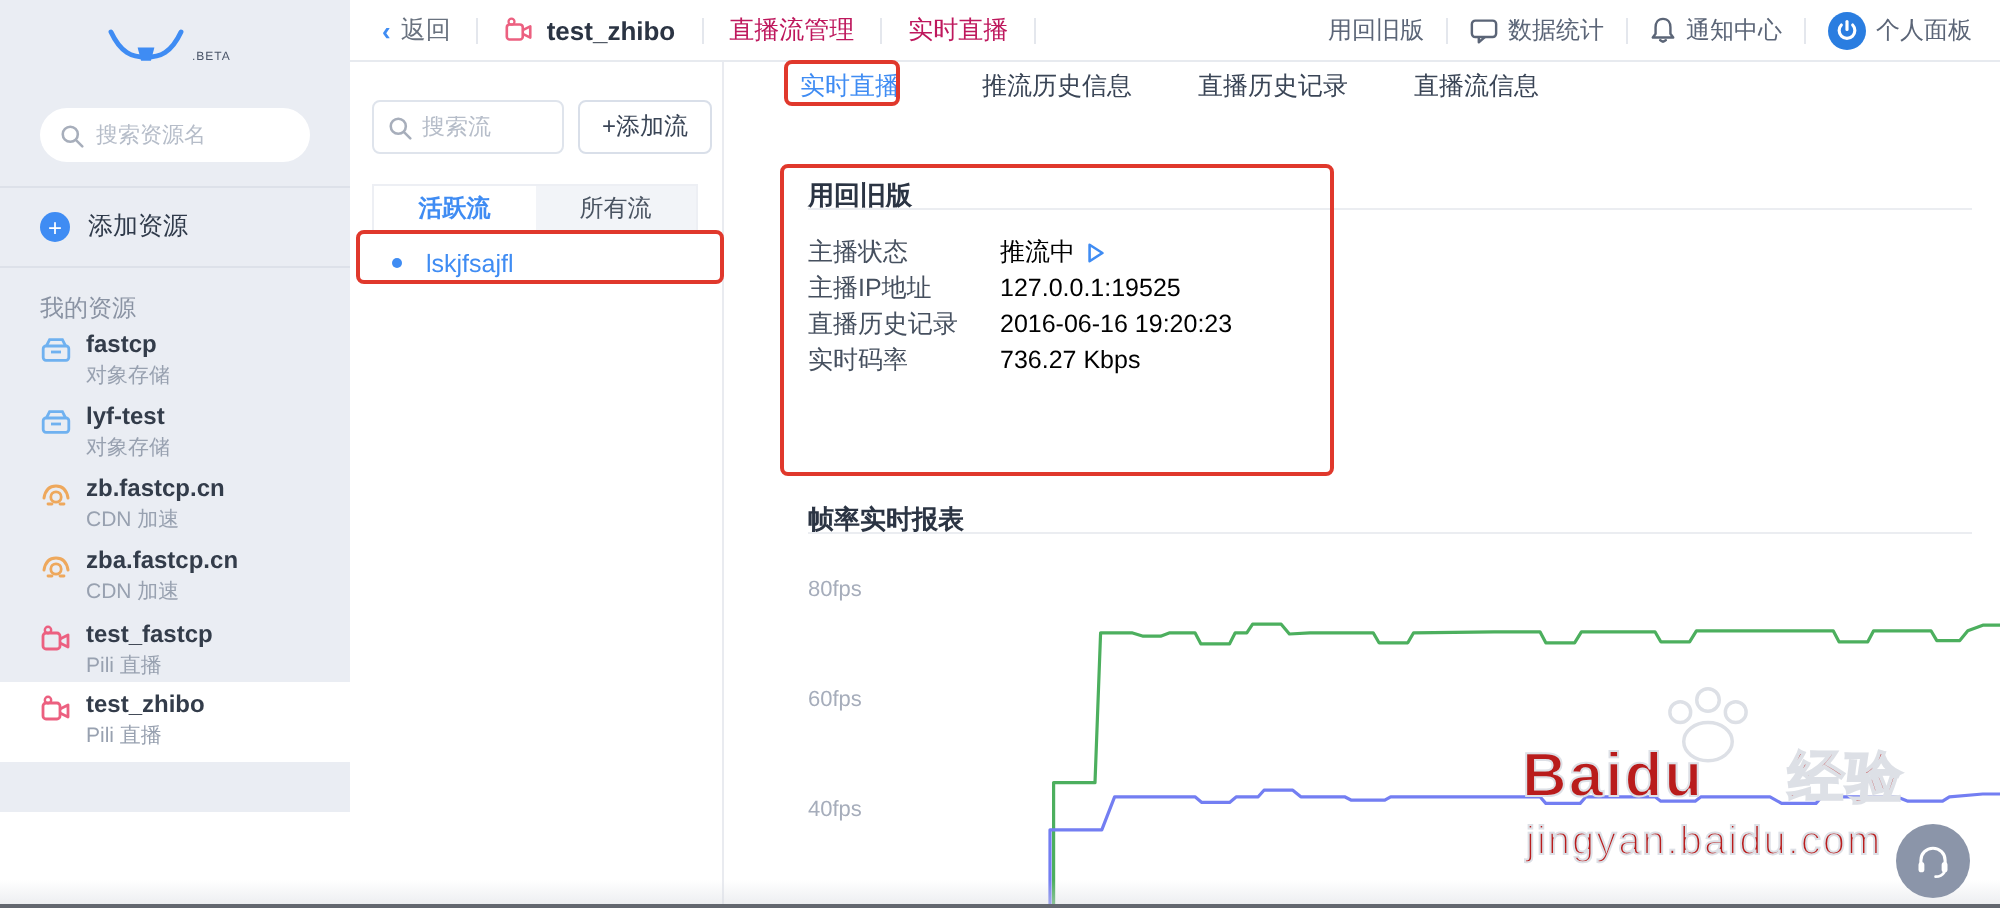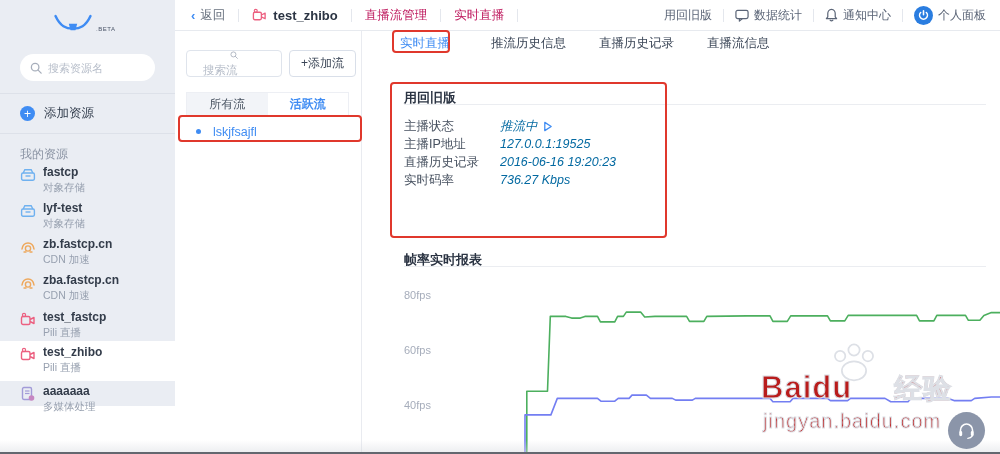--- a/index.html
+++ b/index.html
@@ -40,21 +40,21 @@
   .th-back { display:flex; align-items:center; gap:5px; color:#69727f; font-size:12.5px; cursor:pointer; }
   .chevron { color:#3f8cf3; font-size:13px; font-weight:bold; }
   .th-stream { display:flex; align-items:center; gap:6px; font-weight:bold; font-size:13px; color:#2b3443; cursor:pointer; }
   .th-nav { font-size:12.5px; color:#be185d; cursor:pointer; }
   .th-r-item { display:flex; align-items:center; gap:5px; font-size:12px; color:#5b6577; cursor:pointer;justify-content:center; }
   .avatar { width:19px; height:19px; border-radius:50%; background:#2a7de0; display:flex; align-items:center; justify-content:center; }
   
   .stream-col { position:absolute; left:175px; top:31px; width:187px; height:423px; background:#fff;
     border-right:1px solid #e9ebf0; }
   .st-search { position:absolute; left:11px; top:19px; width:96px; height:27px; border:1px solid #dfe4ec;
-    border-radius:4px; display:flex; align-items:center; gap:5px; padding:0 7px; background:#fff;flex-direction:column; }
+    border-radius:4px; display:flex; align-items:center; gap:5px; padding:0 7px; background:#fff; }
   .st-search input { border:none; outline:none; width:62px; font-size:11.5px; color:#3a4556; background:transparent; font-family:inherit; }
   .st-search input::placeholder { color:#b6bdc9; }
   .add-stream-btn { position:absolute; left:114px; top:19px; width:67px; height:27px; background:#fff;
     border:1px solid #d9dfe9; border-radius:4px; font-size:12px; color:#3a4556; cursor:pointer; font-family:inherit; }
   .st-tabs { position:absolute; left:11px; top:61px; width:163px; height:25px; display:flex;
     border:1px solid #edeff4; background:#f2f4f8; }
   .st-tab { flex:1; display:flex; align-items:center; justify-content:center; font-size:12px;
     color:#4a5462; cursor:pointer; }
   .st-tab.active { background:#fff; color:#3f8cf3; font-weight:bold; }
   .stream-item { position:absolute; left:0; top:88px; width:187px; height:25px; display:flex;
@@ -66,21 +66,21 @@
   
   .main { position:absolute; left:363px; top:31px; width:637px; height:423px; background:#fff; }
   .main-tabs { position:absolute; left:37px; top:4px; display:flex; align-items:center; }
   .m-tab { font-size:12.5px; color:#3a4556; cursor:pointer; margin-right:33px; }
   .m-tab.active { color:#3f8cf3; margin-right:41px; }
   .sec-title { position:absolute; font-size:13px; font-weight:bold; color:#2b3443; }
   .sec-hr { position:absolute; width:582px; border-top:1px solid #ebedf1; }
   .pv-rows { position:absolute; left:41px; top:86px; width:400px; }
   .pv-row { display:flex; height:18px; align-items:center; font-size:12.5px; }
   .pv-label { width:96px; color:#46505f; }
-  .pv-value { color:#0369a1; display:flex; align-items:center; gap:5px;font-style:italic; }
+  .pv-value { color:#000000; display:flex; align-items:center; gap:5px; }
   .pv-value2 { color:#303a49; margin-left:28px; }
   .ylab { position:absolute; left:41px; font-size:11px; color:#a6adbb; }
   .chart-svg { position:absolute; left:62px; top:249px; width:575px; height:174px; }
   
   .wm { position:absolute; left:392px; top:311px; width:230px; height:100px; pointer-events:none;
     color:#b91c1c; -webkit-text-stroke:1px #dde0e6; }
   .wm-line1 { position:absolute; left:6px; top:28px; font-size:31px; font-weight:bold; letter-spacing:1px; }
   .wm-cn { font-size:28px; margin-left:42px; }
   .wm-paw { position:absolute; left:73px; top:0px; }
   .wm-line2 { position:absolute; left:8px; top:68px; font-size:20px; letter-spacing:1px; }
@@ -179,32 +179,20 @@
       <span class="ri-icon">
         <svg width="16" height="16" viewBox="0 0 16 16">
             <rect x="1.5" y="4.5" width="8.5" height="8" rx="1.5" fill="none" stroke="#ec6080" stroke-width="1.4"></rect>
             <path d="M10,7.5 L14,5.5 V11.5 L10,9.5" fill="none" stroke="#ec6080" stroke-width="1.4" stroke-linejoin="round"></path>
             <circle cx="4" cy="3" r="1.6" fill="none" stroke="#ec6080" stroke-width="1.2"></circle>
           </svg>
       </span>
       <div class="ri-name">test_zhibo</div>
       <div class="ri-type">Pili 直播</div>
     </div>
-    <div class="res-item" style="top:383px">
-      <span class="ri-icon">
-        <svg width="16" height="16" viewBox="0 0 16 16">
-            <rect x="2.5" y="1.5" width="9" height="12" rx="1.4" fill="none" stroke="#a29bd8" stroke-width="1.4"></rect>
-            <line x1="5" y1="5" x2="9.5" y2="5" stroke="#a29bd8" stroke-width="1.2"></line>
-            <line x1="5" y1="7.5" x2="9.5" y2="7.5" stroke="#a29bd8" stroke-width="1.2"></line>
-            <circle cx="11.5" cy="12" r="2.8" fill="#c687c2"></circle>
-          </svg>
-      </span>
-      <div class="ri-name">aaaaaaa</div>
-      <div class="ri-type">多媒体处理</div>
-    </div>
   </div>
 
   <div class="top-header">
     <div class="th-left">
       <span class="th-back">
         <span class="chevron">‹</span>
         <span>返回</span>
       </span>
       <span class="vdiv"></span>
       <span class="th-stream">
@@ -257,22 +245,22 @@
   <div class="stream-col">
     <div class="st-search">
       <svg width="12" height="12" viewBox="0 0 14 14">
         <circle cx="6" cy="6" r="4.4" fill="none" stroke="#a7aebb" stroke-width="1.5"></circle>
         <line x1="9.5" y1="9.5" x2="13" y2="13" stroke="#a7aebb" stroke-width="1.5" stroke-linecap="round"></line>
       </svg>
       <input type="text" placeholder="搜索流" style="">
     </div>
     <button class="add-stream-btn">+添加流</button>
     <div class="st-tabs">
+      <span class="st-tab active">活跃流</span>
       <span class="st-tab">所有流</span>
-      <span class="st-tab active">活跃流</span>
     </div>
     <div class="stream-item">
       <span class="blue-dot"></span>
       <span class="stream-name">lskjfsajfl</span>
     </div>
   </div>
 
   <div class="main">
     <div class="main-tabs">
       <span class="m-tab active">实时直播</span>

